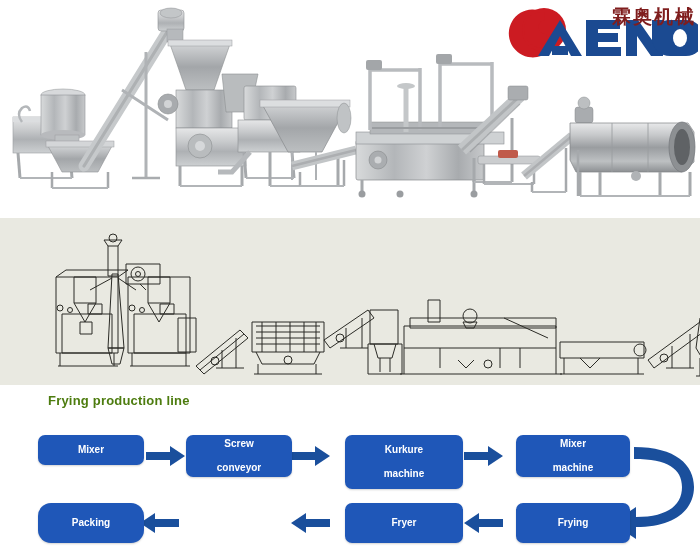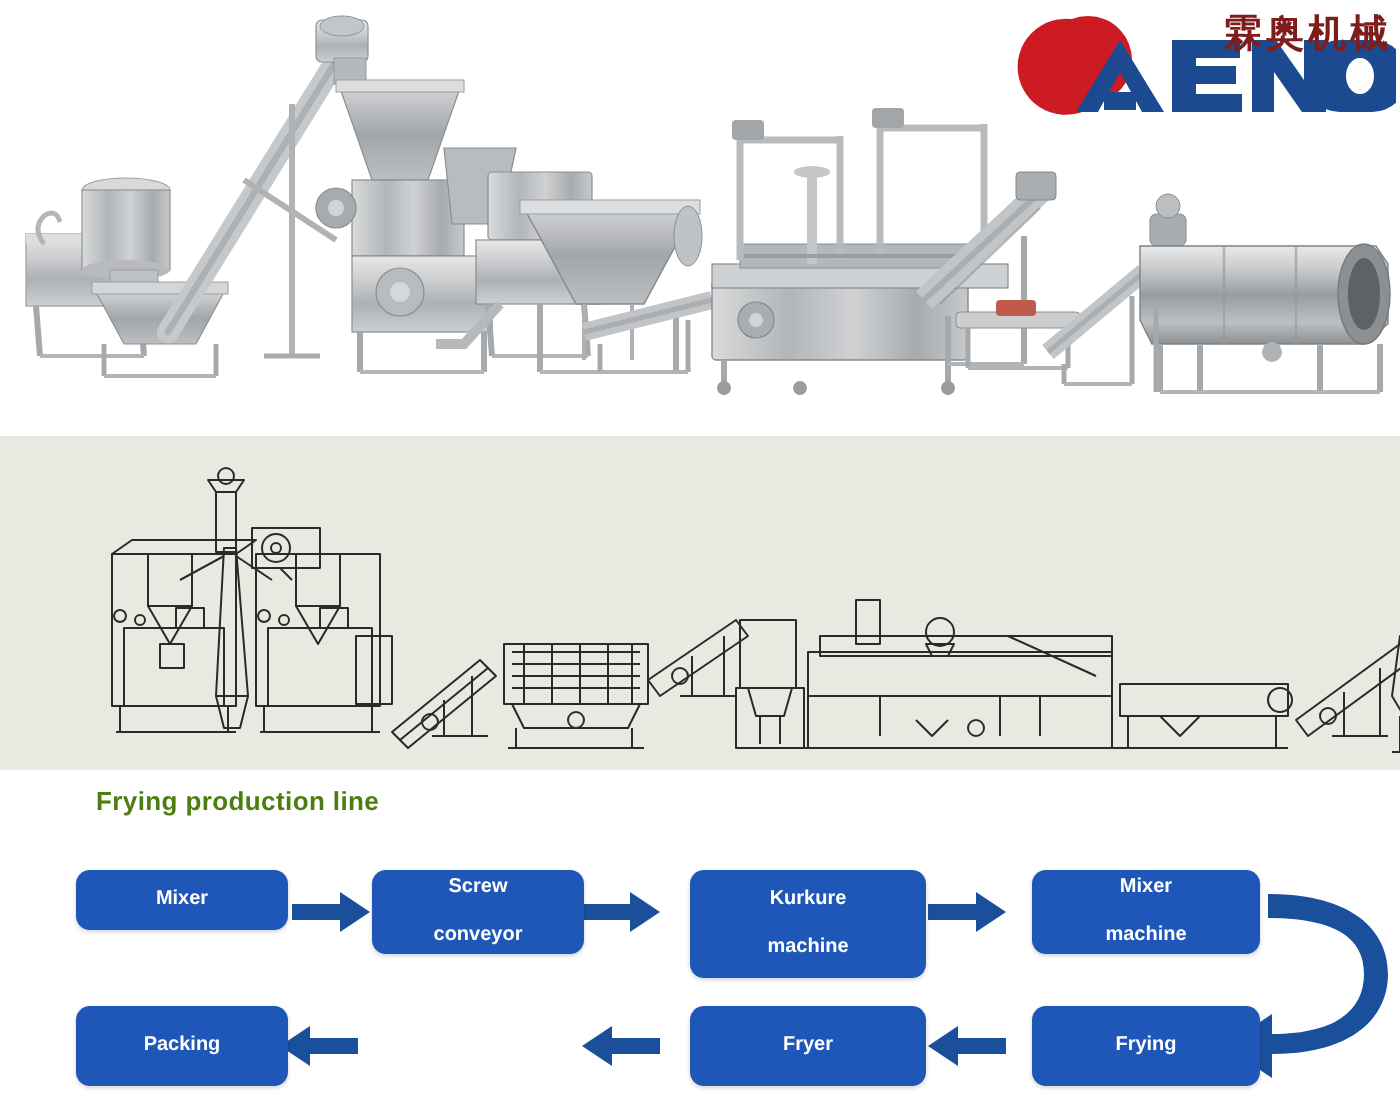--- a/index.html
+++ b/index.html
@@ -400,21 +400,21 @@
         <span>Kurkure</span><br><span>machine</span>
       </span>
     </div>
 
     <div class="fbox" style="left:516px;top:50px;width:114px;height:42px;">
       <span>
         <span>Mixer</span><br><span>machine</span>
       </span>
     </div>
 
-    <div class="fbox" style="left:38px;top:118px;width:106px;height:40px;">
+    <div class="fbox" style="left:38px;top:118px;width:106px;height:40px;border-radius:13px;">
       <span>Packing</span>
     </div>
 
 
     <div class="fbox" style="left:345px;top:118px;width:118px;height:40px;text-align:right;">
       <span>Fryer</span>
     </div>
 
     <div class="fbox" style="left:516px;top:118px;width:114px;height:40px;">
       <span>Frying</span>

